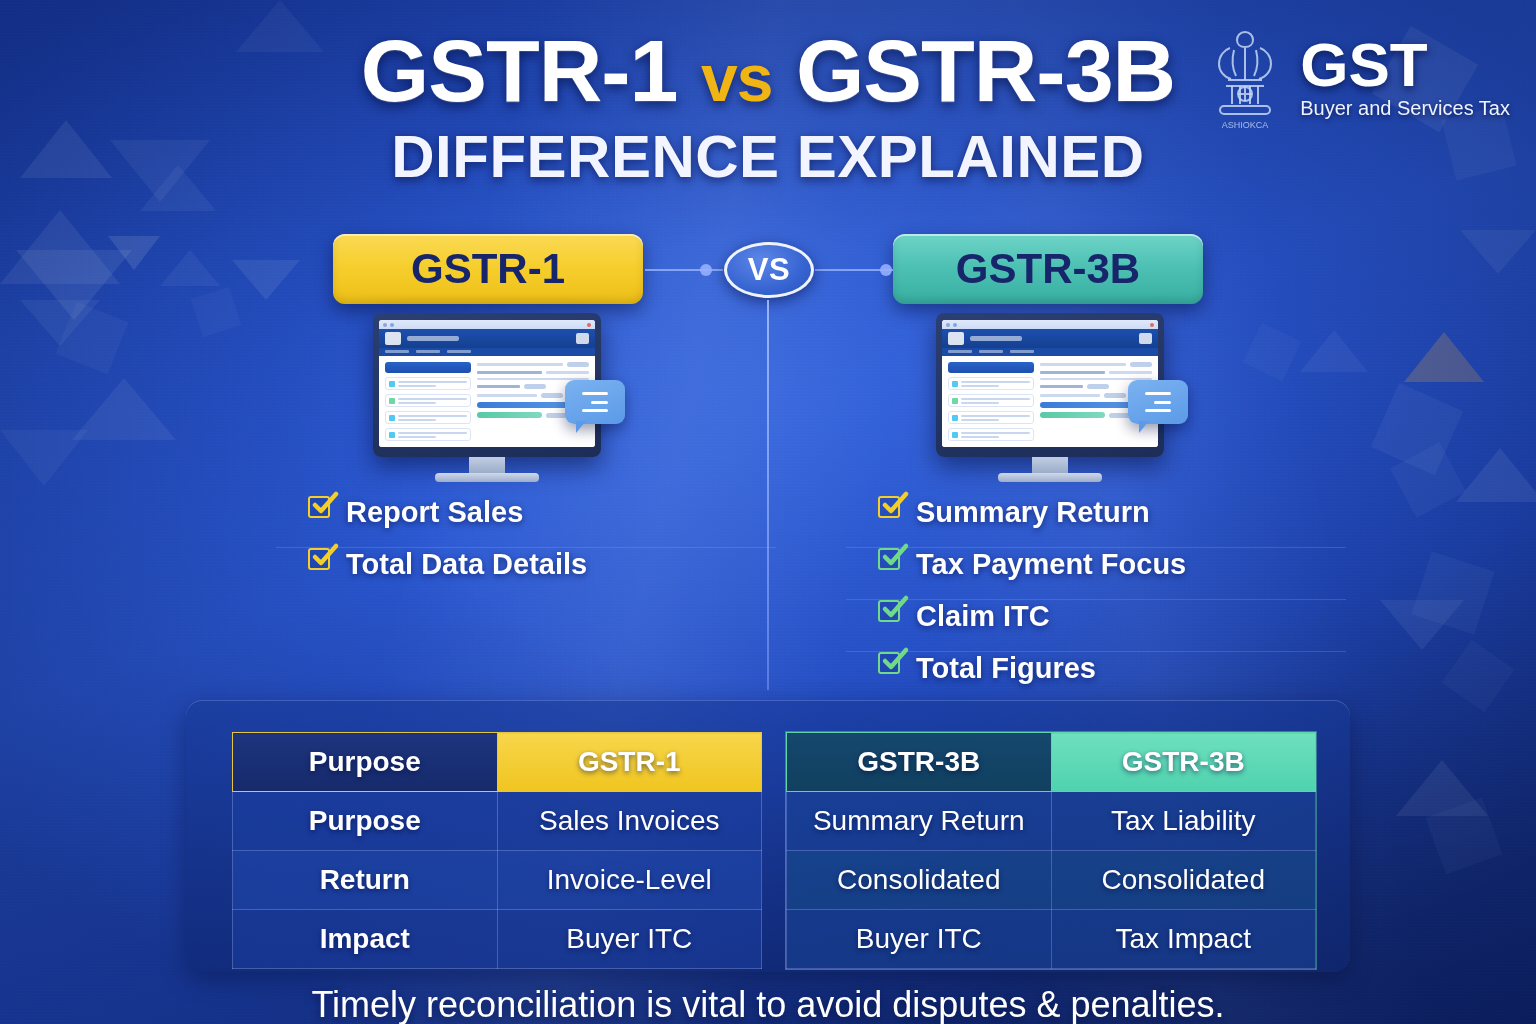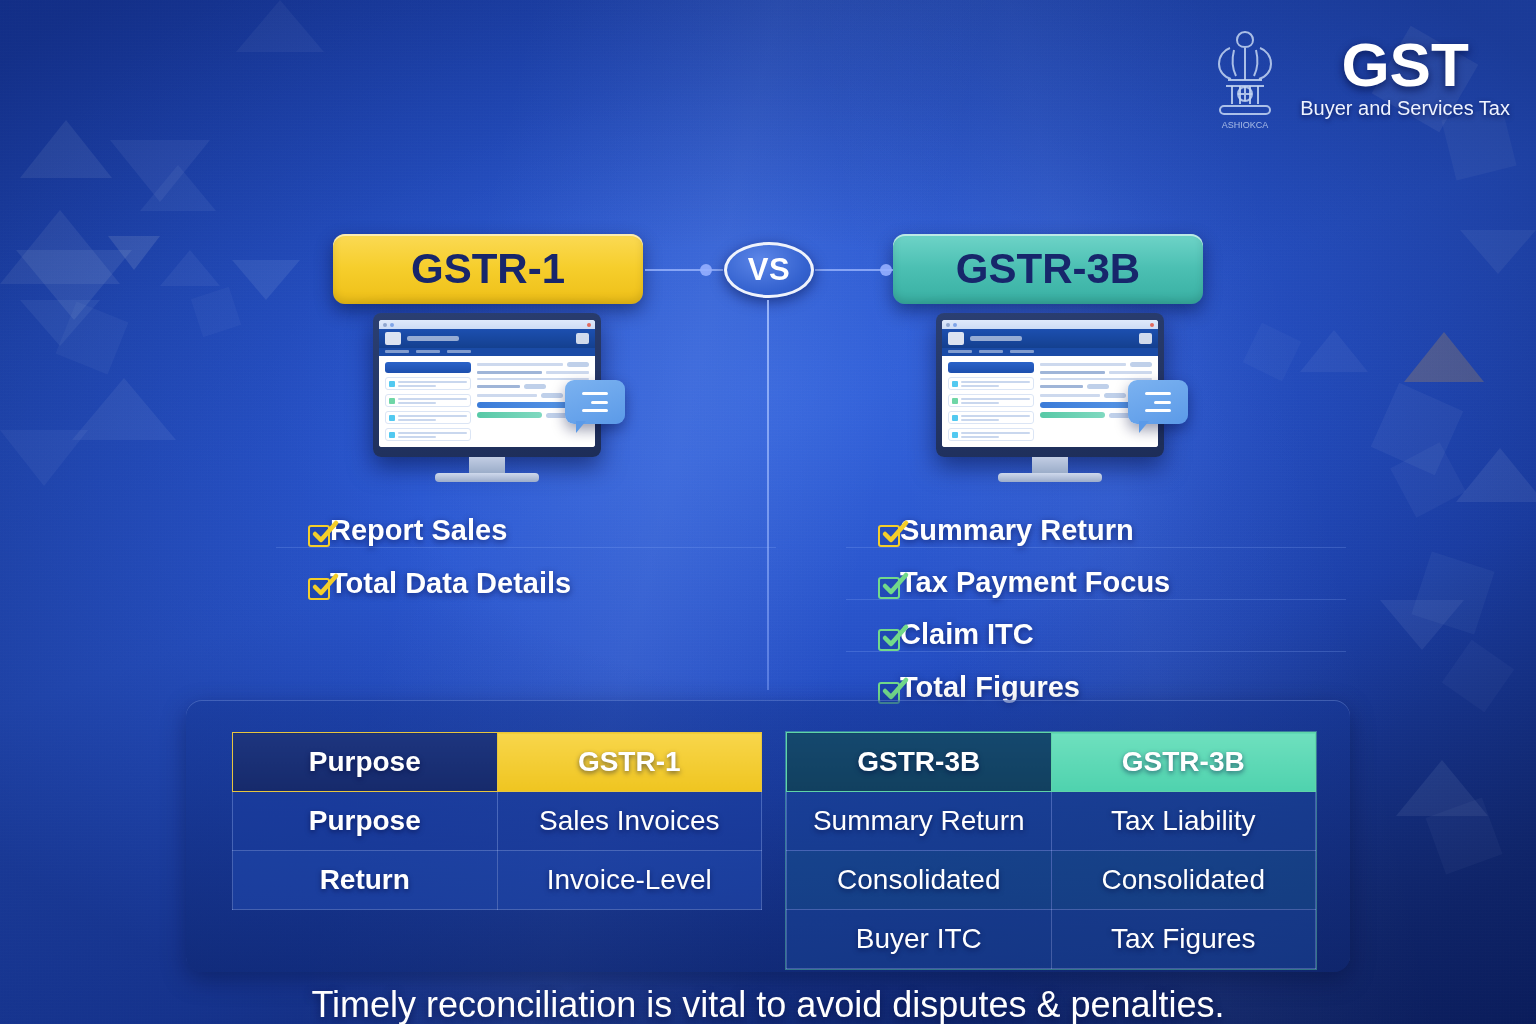--- a/index.html
+++ b/index.html
@@ -76,21 +76,21 @@
   
   .gst-logo {
     position:absolute; top:24px; right:26px;
     display:flex; align-items:center; gap:14px;
   }
   .emblem {
     width:82px; height:108px;
     position:relative;
     opacity:.85;
   }
-  .gst-text { text-align:center; }
+  .gst-text { text-align:left; }
   .gst-word {
     font-size:62px; font-weight:bold; color:#ffffff; line-height:.95;
     text-shadow:0 3px 9px rgba(0,10,60,.7);
   }
   .gst-tag {
     font-size:20px; color:#eef3ff; margin-top:2px;
     text-shadow:0 2px 5px rgba(0,10,60,.7);
   }
 
   
@@ -216,21 +216,21 @@
   .bg-l { height:3px; background:#ffffff; border-radius:2px; }
   .bg-l.s1 { width:100%; }
   .bg-l.s2 { width:66%; margin-left:auto; }
   .bg-l.s3 { width:100%; }
 
   
   .check-col { position:absolute; top:496px; width:500px; }
   .check-col.left  { left:276px; }
   .check-col.right { left:846px; }
   .check-row {
-    height:52px; display:flex; align-items:flex-end; 
+    height:52px; display:flex; align-items:flex-start; gap:16px;
     border-bottom:1px solid rgba(150,180,255,.22);
     padding-left:32px;
   }
   .check-row:last-child { border-bottom:none; }
   .cb {
     position:relative; width:22px; height:22px; flex:none;
     border:2.5px solid #F4CE2A; border-radius:3px;
     background:rgba(10,40,120,.25);
   }
   .cb.green { border-color:#72D98A; }
@@ -340,20 +340,28 @@
     <div class="tri" style="left:1396px; top:760px; border-width:0 46px 56px 46px; border-bottom-color:rgba(205,224,255,.12);"></div>
     <div class="quad" style="left:1434px; top:806px; width:60px; height:60px; transform:rotate(-20deg); opacity:.5;"></div>
     <div class="tri" style="left:1300px; top:330px; border-width:0 34px 42px 34px; border-bottom-color:rgba(200,220,255,.08);"></div>
     <div class="quad" style="left:1250px; top:330px; width:44px; height:44px; transform:rotate(26deg); opacity:.35;"></div>
     <div class="tri" style="left:1460px; top:230px; border-width:44px 38px 0 38px; border-top-color:rgba(210,228,255,.10);"></div>
   </div>
   <div class="bg-layer bg-sweep"></div>
   <div class="bg-layer bg-grain"></div>
   <div class="bg-layer bg-vignette"></div>
 
+  <div class="header">
+    <div class="title-main">
+      <span>GSTR-1</span>
+      <span class="title-vs">vs</span>
+      <span>GSTR-3B</span>
+    </div>
+    <div class="title-sub">DIFFERENCE EXPLAINED</div>
+  </div>
 
   <div class="gst-logo">
     <div class="emblem">
       <svg viewBox="0 0 82 108" width="82" height="108">
         <g fill="none" stroke="rgba(225,238,255,.85)" stroke-width="2">
           <path d="M41 8 c-5 0 -8 4 -8 8 c0 4 3 7 8 7 c5 0 8 -3 8 -7 c0 -4 -3 -8 -8 -8 z"></path>
           <path d="M26 24 c-6 2 -11 8 -11 16 c0 7 5 13 12 15"></path>
           <path d="M56 24 c6 2 11 8 11 16 c0 7 -5 13 -12 15"></path>
           <path d="M30 26 c-2 8 -2 18 2 26 M52 26 c2 8 2 18 -2 26"></path>
           <path d="M24 56 h34 M22 62 h38"></path>
@@ -624,40 +632,44 @@
         <th class="th-gold">GSTR-1</th>
       </tr>
       <tr>
         <td class="rowhead">Purpose</td>
         <td>Sales Invoices</td>
       </tr>
       <tr>
         <td class="rowhead">Return</td>
         <td>Invoice-Level</td>
       </tr>
+      <tr>
+        <td class="rowhead">Impact</td>
+        <td>Buyer ITC</td>
+      </tr>
     </tbody>
       </table>
 
     <table class="tbl right">
       <tbody>
           <tr>
         <th class="th-dark-g">GSTR-3B</th>
         <th class="th-teal">GSTR-3B</th>
       </tr>
       <tr>
         <td>Summary Return</td>
         <td>Tax Liability</td>
       </tr>
       <tr>
         <td>Consolidated</td>
         <td>Consolidated</td>
       </tr>
       <tr>
         <td>Buyer ITC</td>
-        <td>Tax Figures</td>
+        <td>Tax Impact</td>
       </tr>
     </tbody>
       </table>
 
   </div>
 
   <div class="footer">Timely reconciliation is vital to avoid disputes &amp; penalties.</div>
 
 </div>
 

